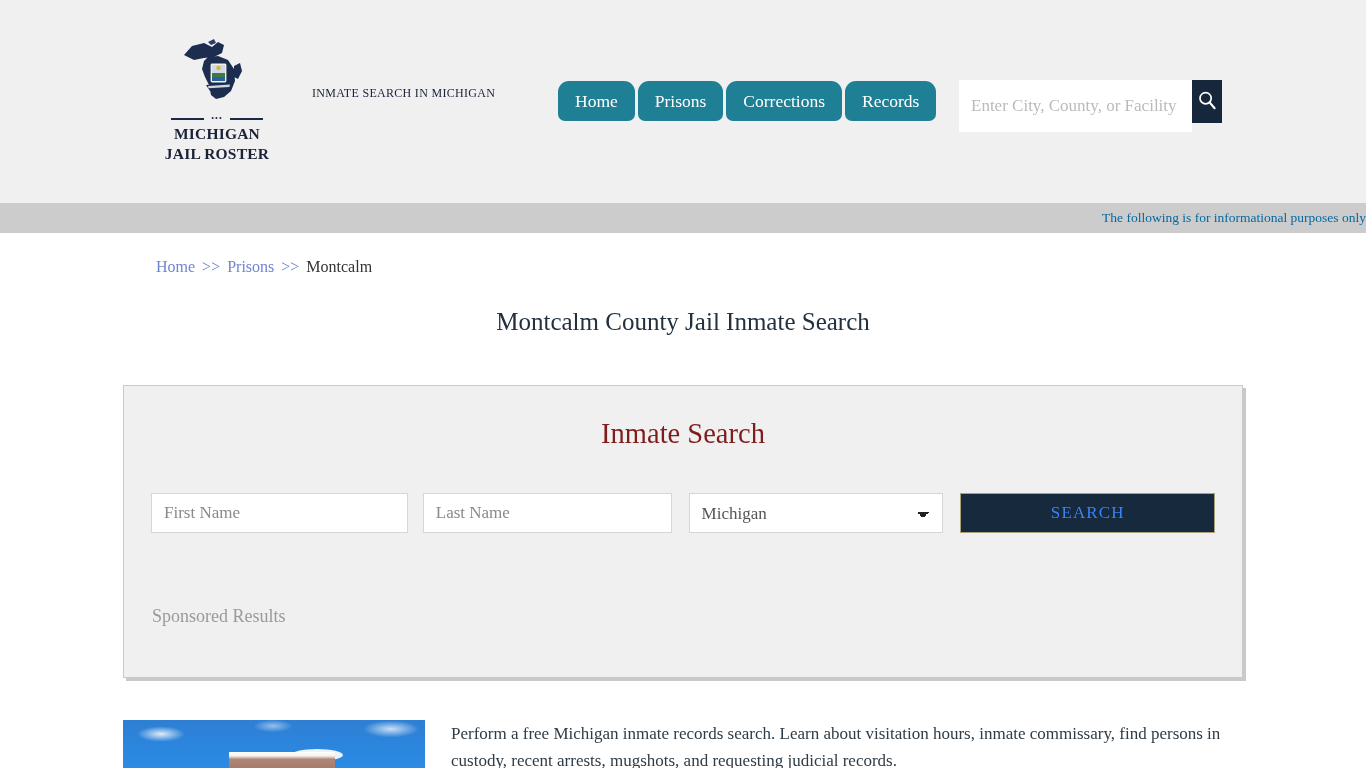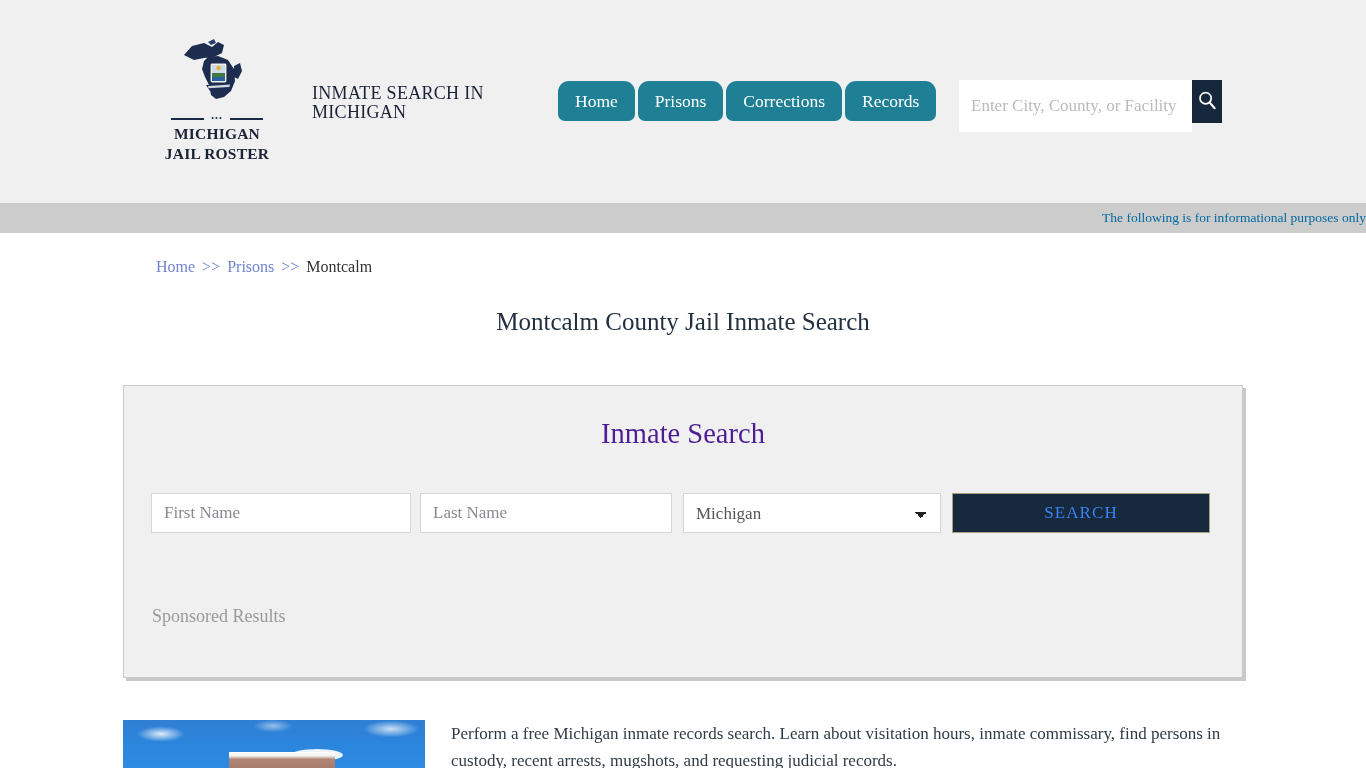--- a/index.html
+++ b/index.html
@@ -72,21 +72,21 @@
     letter-spacing: 0.2px;
     margin-top: 2px;
   }
 
   .tagline {
     position: absolute;
     left: 312px;
     top: 84px;
     width: 230px;
     color: #1b2236;
-    font-size: 18px;
+    font-size: 12px;
     line-height: 19px;
     letter-spacing: 0.3px;
   }
 
   .nav-tabs {
     position: absolute;
     left: 558px;
     top: 79px;
     display: flex;
     align-items: flex-end;
@@ -198,36 +198,37 @@
     background: #f0f0f0;
     border: 1px solid #c9c9c9;
     box-shadow: 3px 3px 0 0 #c9c9c9;
   }
   .card-title {
     margin: 0;
     padding-top: 31px;
     text-align: center;
     font-size: 28.5px;
     font-weight: normal;
-    color: #4c1d95;
+    color: #7f1d1d;
     line-height: 34px;
   }
   .card-subtitle {
     margin: 3px 0 0 0;
     text-align: center;
     font-size: 17px;
     color: #3b4854;
   }
   .form-row {
     position: absolute;
     left: 27px;
     top: 107px;
     width: 1064px;
     display: flex;
     align-items: flex-start;
+    gap: 6px;
   }
   .field {
     height: 40px;
     border: 1px solid #d6d6d6;
     background: #ffffff;
     font-family: "Liberation Serif", serif;
     font-size: 17px;
     color: #555;
     padding: 0 12px;
     outline: none;

